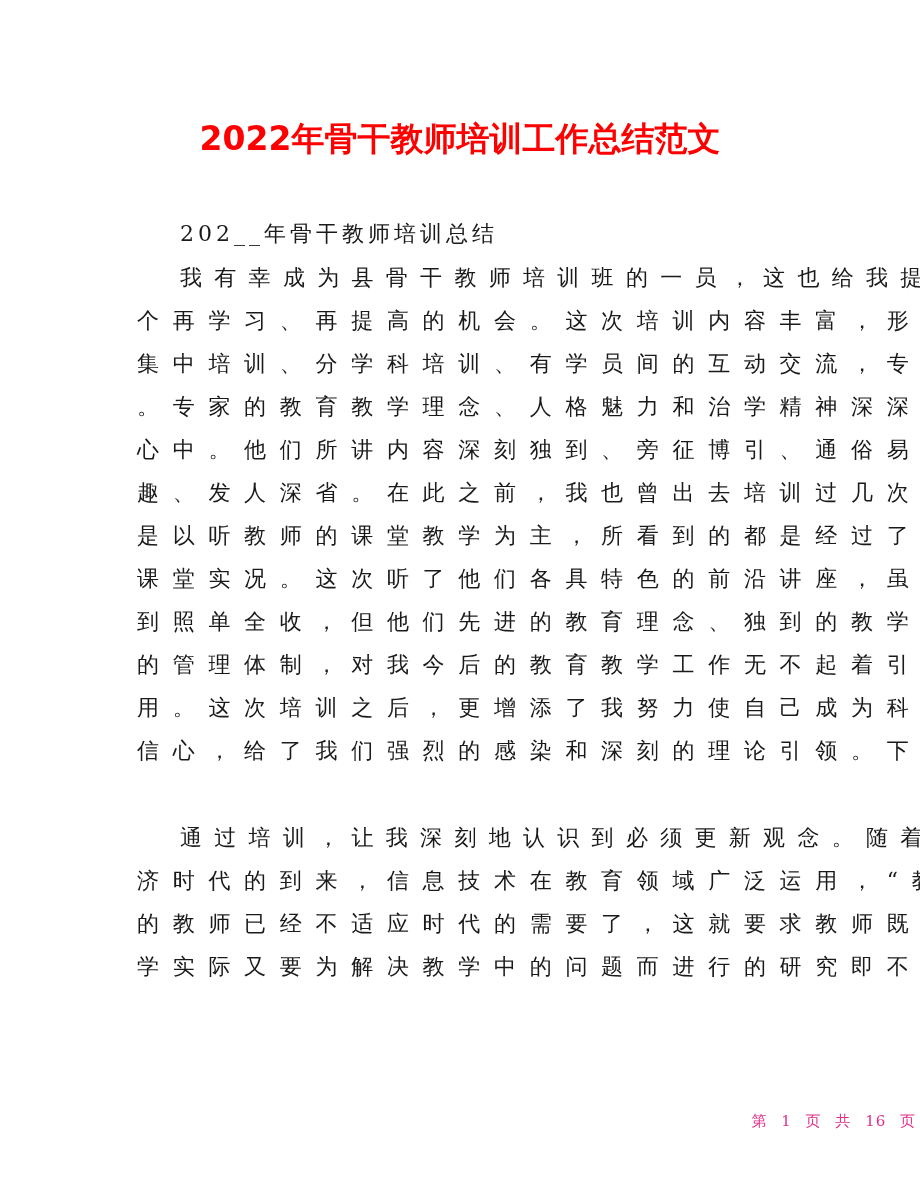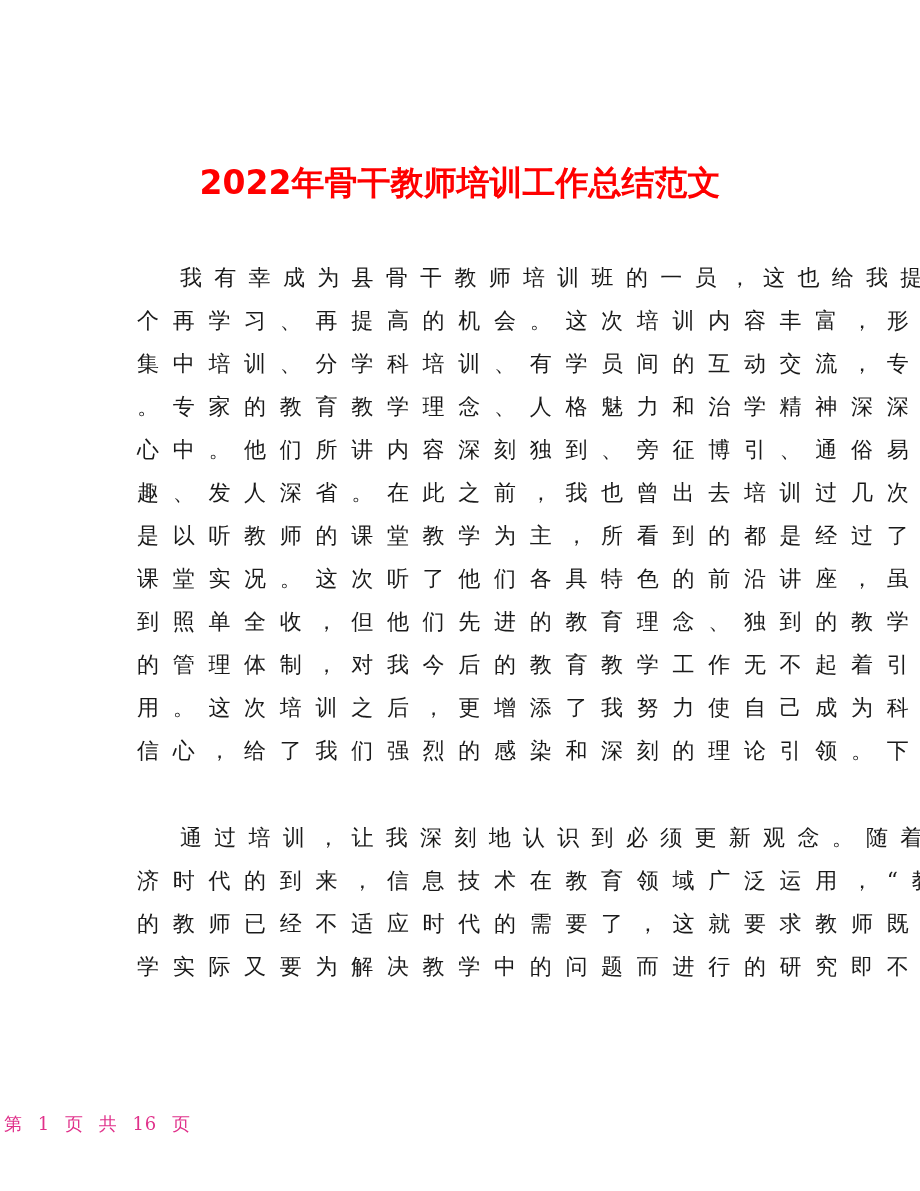--- a/index.html
+++ b/index.html
@@ -1,34 +1,35 @@
 <!DOCTYPE html>
 <html><head>
   <meta charset="utf-8">
   <style>
     html, body { margin: 0; padding: 0; background: #ffffff; }
     body { width: 920px; height: 1191px; position: relative; overflow: hidden;
       font-family: "DejaVu Serif", "Liberation Serif", serif; color: #111; }
     .page { position: absolute; left: 0; top: 0; width: 920px; height: 1191px; }
     .title { position: absolute; left: 0; width: 920px; top: 116px; text-align: center;
       font-family: "DejaVu Sans", "Liberation Sans", sans-serif; font-weight: bold;
-      font-size: 33px; color: #ff0000; letter-spacing: 0px; line-height: 46px; margin-top: 44px; }
+      font-size: 33px; color: #ff0000; letter-spacing: 0px; line-height: 46px; }
     .line { position: absolute; left: 137px; width: 660px; white-space: nowrap;
       font-size: 22px; line-height: 30px; letter-spacing: 13.7px; color: #1a1a1a; }
     .indent { left: 180px; }
-    .footer { position: absolute; left: 0; width: 920px; top: 1112px; text-align: left;
-      font-size: 18px; color: #e0308a; letter-spacing: 1px; }
+    .footer { position: absolute; left: 0; width: 920px; top: 1112px; text-align: right;
+      font-size: 15px; color: #e0308a; letter-spacing: 1px; }
     .footer span { margin: 0 4px; }
   </style>
 </head>
 <body>
 
 <div class="page">
   <div class="title">2022年骨干教师培训工作总结范文</div>
 
+  <div class="line indent" style="top:219px; letter-spacing:4px;">202__年骨干教师培训总结</div>
 
   <div class="line indent" style="top:263px; letter-spacing:12.3px;">我有幸成为县骨干教师培训班的一员，这也给我提供了这</div>
   <div class="line" style="top:306px;">个再学习、再提高的机会。这次培训内容丰富，形式多样，有</div>
   <div class="line" style="top:349px;">集中培训、分学科培训、有学员间的互动交流，专家进行讲座</div>
   <div class="line" style="top:392px;">。专家的教育教学理念、人格魅力和治学精神深深地印在我的</div>
   <div class="line" style="top:435px;">心中。他们所讲内容深刻独到、旁征博引、通俗易懂、生动有</div>
   <div class="line" style="top:478px;">趣、发人深省。在此之前，我也曾出去培训过几次，但每次都</div>
   <div class="line" style="top:521px;">是以听教师的课堂教学为主，所看到的都是经过了层层包装的</div>
   <div class="line" style="top:564px;">课堂实况。这次听了他们各具特色的前沿讲座，虽然我不能做</div>
   <div class="line" style="top:607px;">到照单全收，但他们先进的教育理念、独到的教学思想、全新</div>

